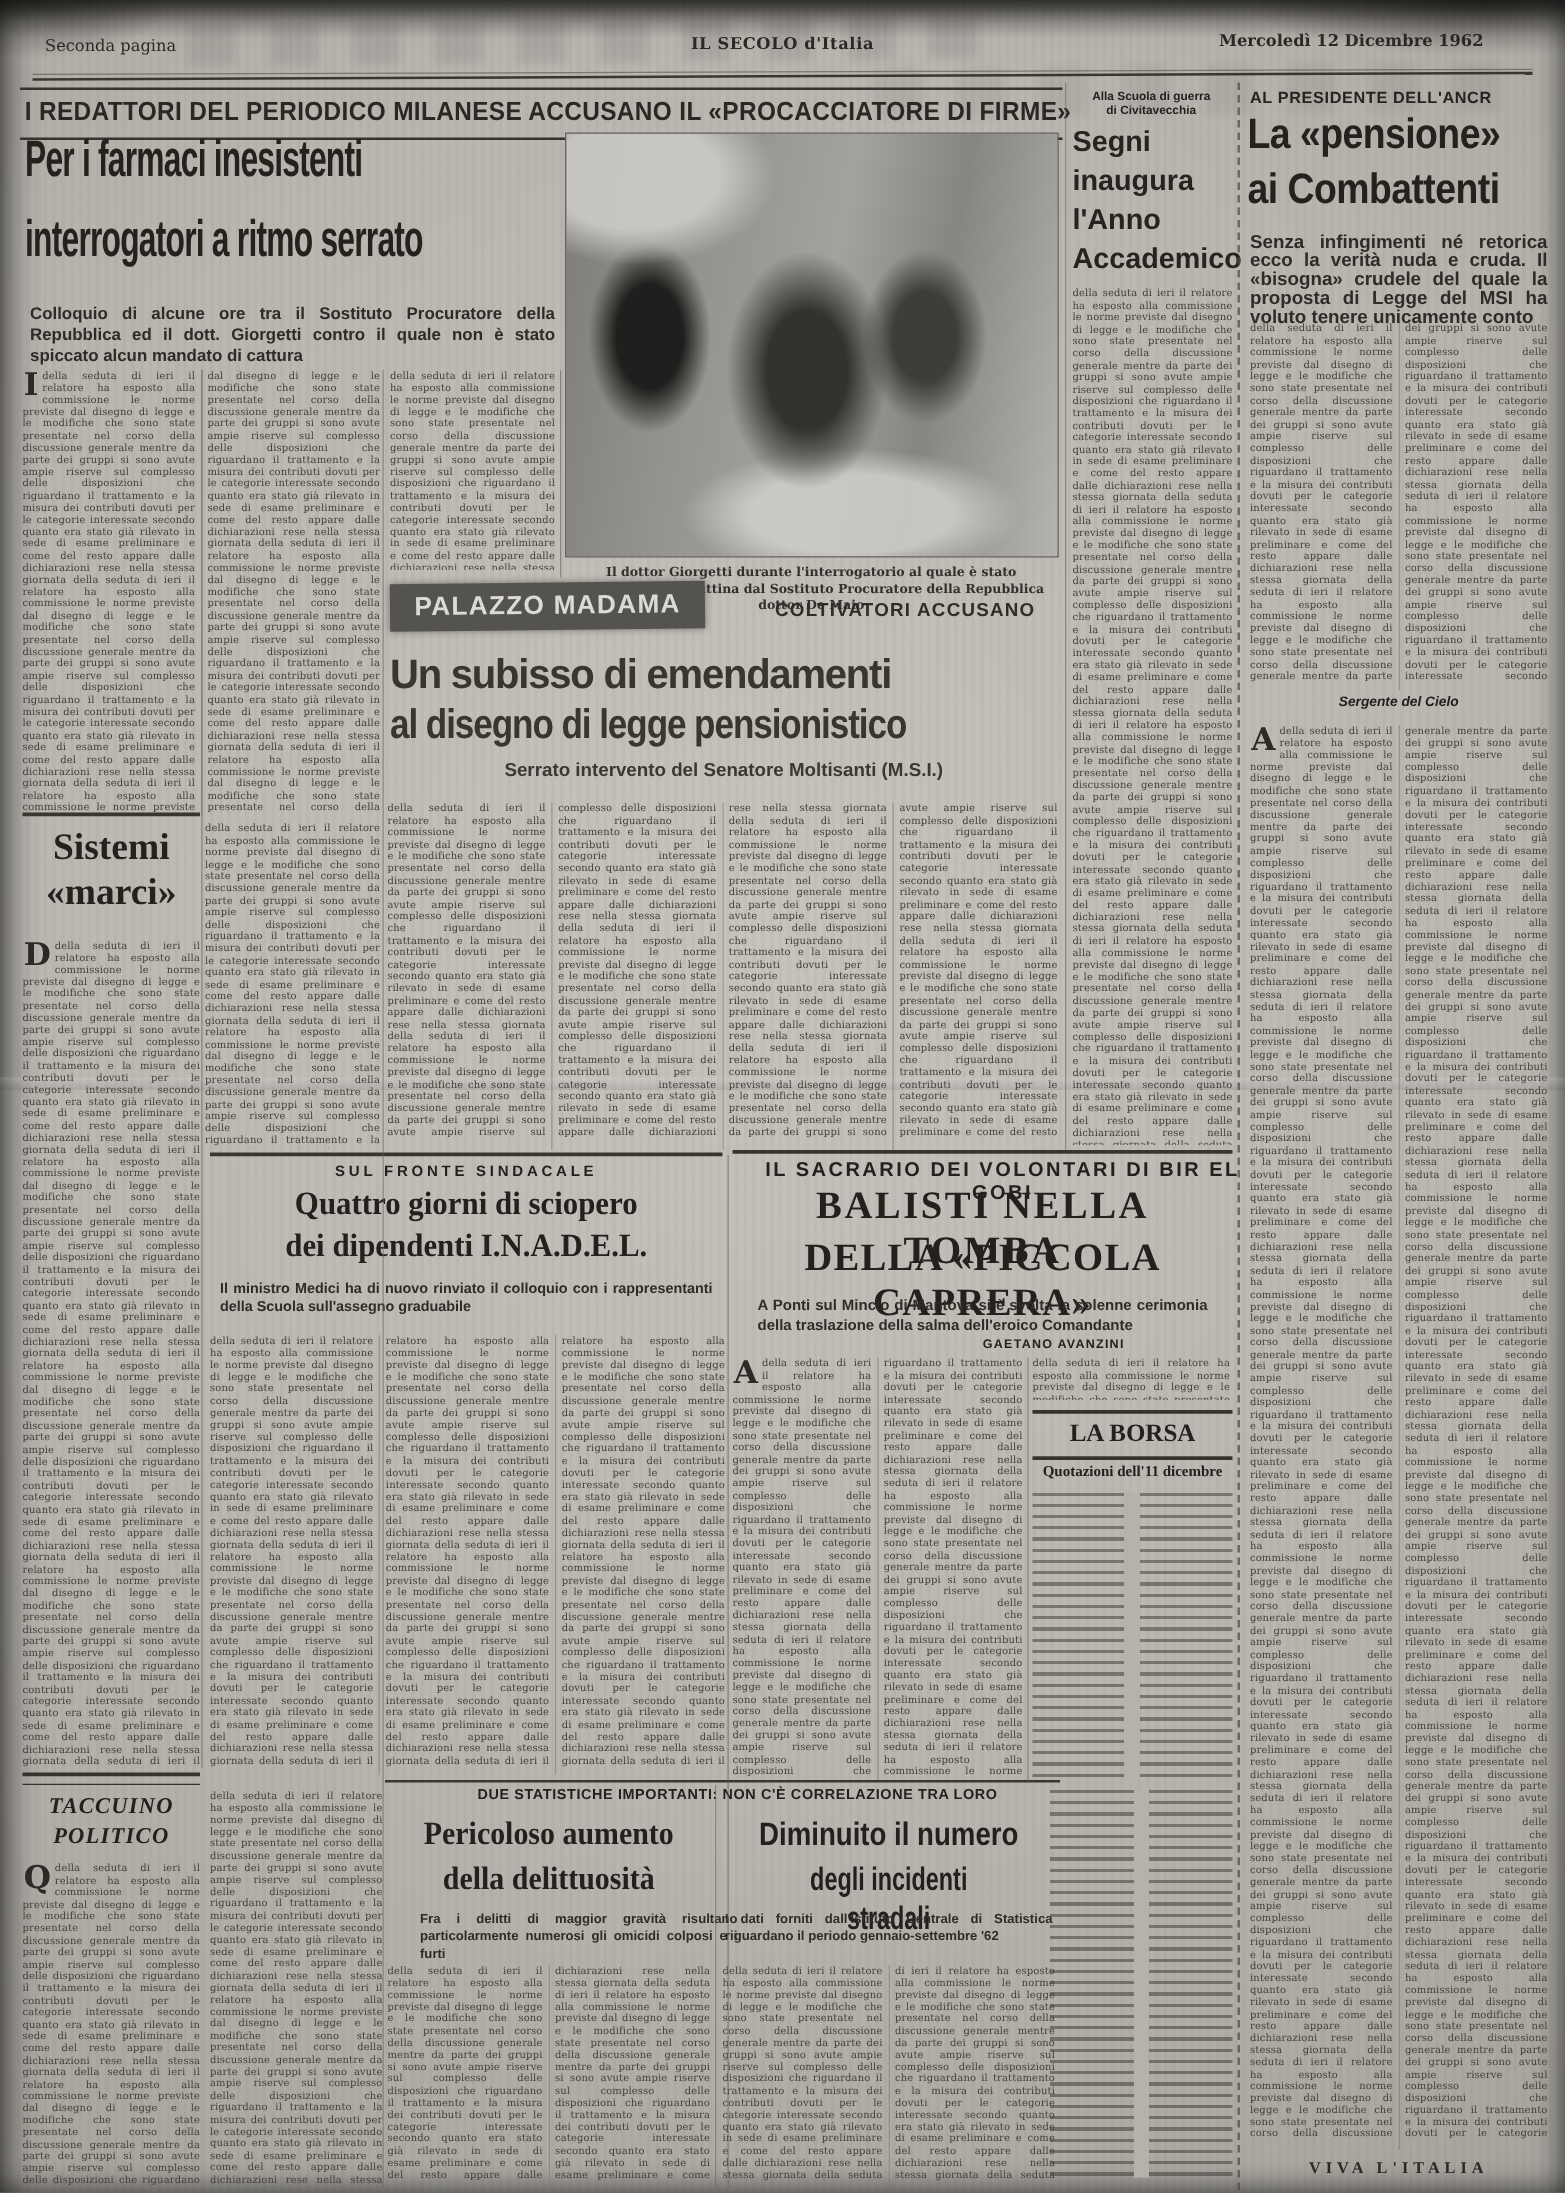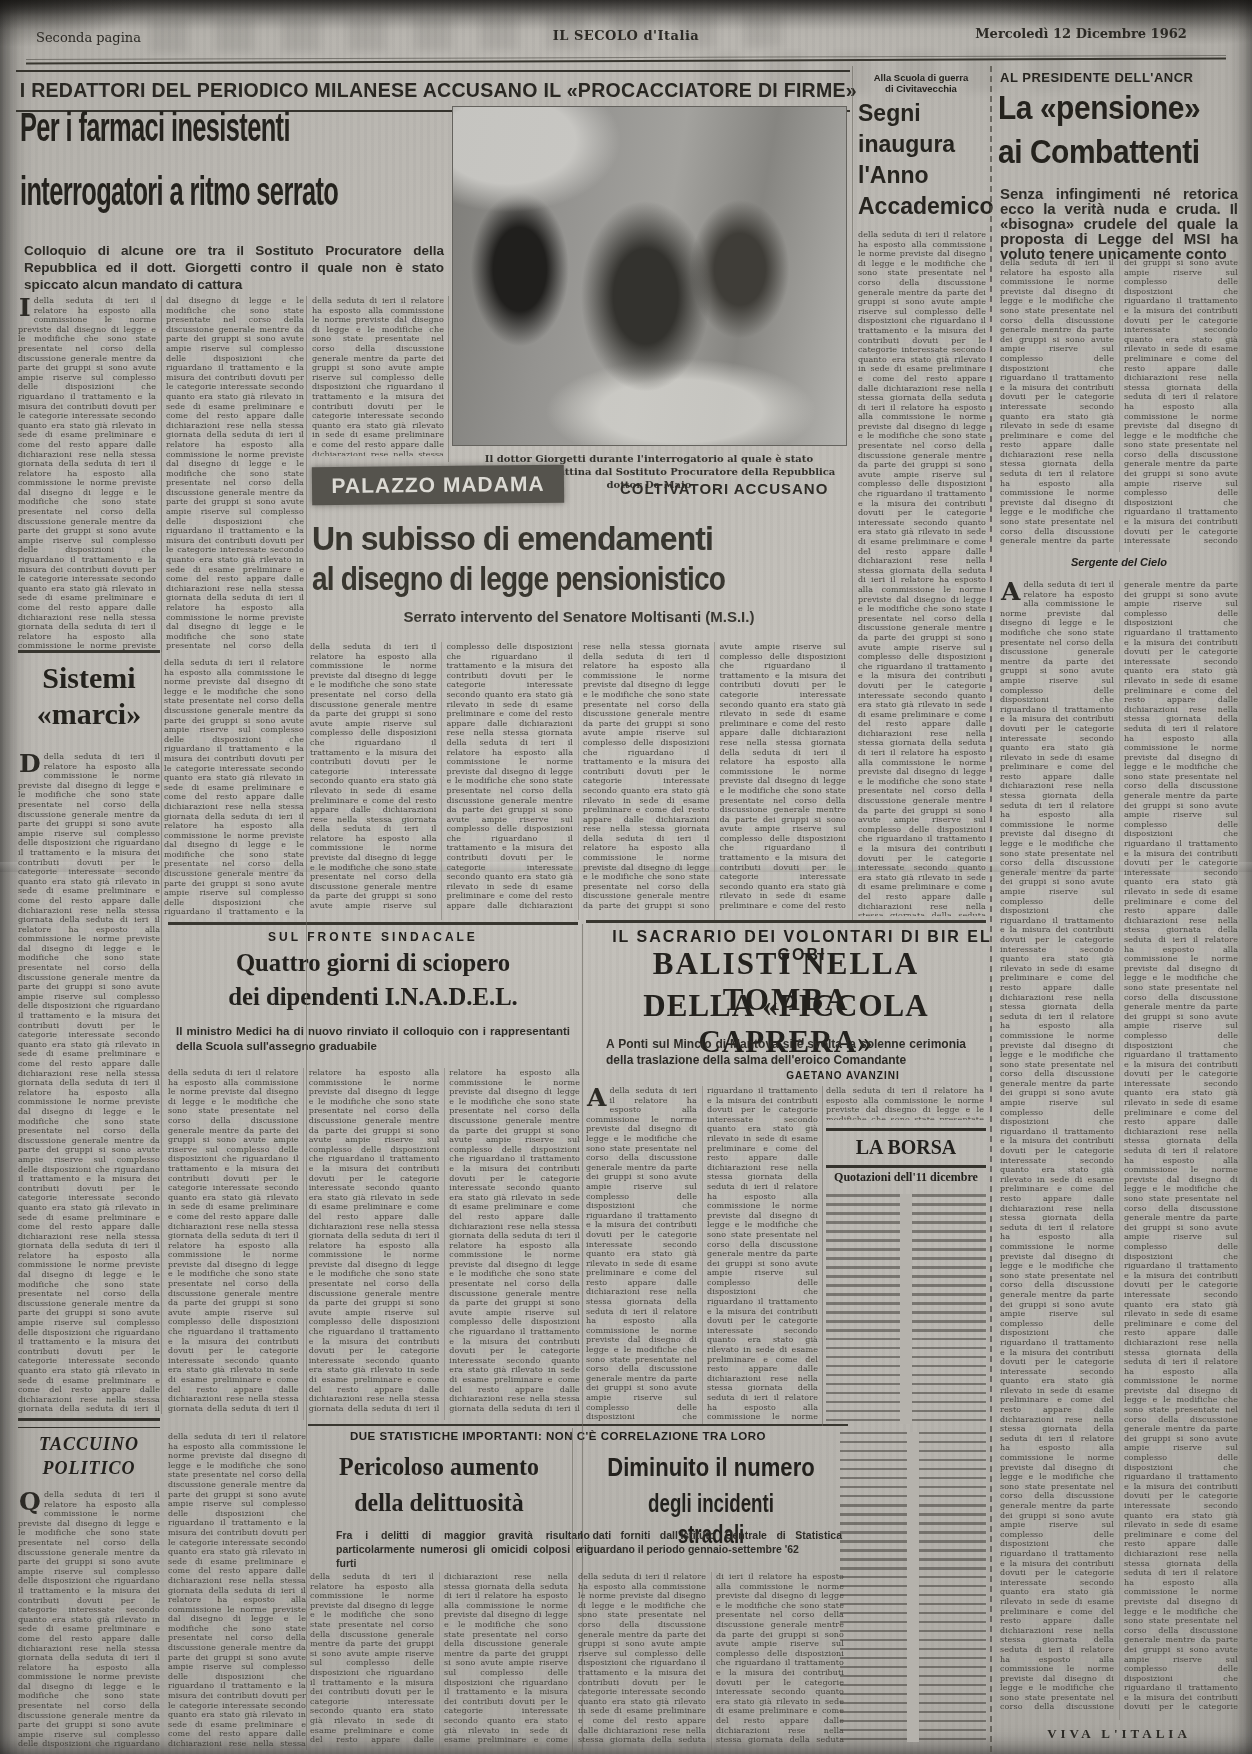--- a/index.html
+++ b/index.html
@@ -165,21 +165,21 @@
   <div class="abs sans right" style="left:700px;top:1070px;width:286px;font-size:10px;font-weight:700;letter-spacing:1px;">GAETANO AVANZINI</div>
   <div class="abs greek" style="left:586px;top:1086px;width:232px;height:340px;column-count:2;"><span class="dc">A</span>della seduta di ieri il relatore ha esposto alla commissione le norme previste dal disegno di legge e le modifiche che sono state presentate nel corso della discussione generale mentre da parte dei gruppi si sono avute ampie riserve sul complesso delle disposizioni che riguardano il trattamento e la misura dei contributi dovuti per le categorie interessate secondo quanto era stato già rilevato in sede di esame preliminare e come del resto appare dalle dichiarazioni rese nella stessa giornata della seduta di ieri il relatore ha esposto alla commissione le norme previste dal disegno di legge e le modifiche che sono state presentate nel corso della discussione generale mentre da parte dei gruppi si sono avute ampie riserve sul complesso delle disposizioni che riguardano il trattamento e la misura dei contributi dovuti per le categorie interessate secondo quanto era stato già rilevato in sede di esame preliminare e come del resto appare dalle dichiarazioni rese nella stessa giornata della seduta di ieri il relatore ha esposto alla commissione le norme previste dal disegno di legge e le modifiche che sono state presentate nel corso della discussione generale mentre da parte dei gruppi si sono avute ampie riserve sul complesso delle disposizioni che riguardano il trattamento e la misura dei contributi dovuti per le categorie interessate secondo quanto era stato già rilevato in sede di esame preliminare e come del resto appare dalle dichiarazioni rese nella stessa giornata della seduta di ieri il relatore ha esposto alla commissione le norme previste dal disegno di legge e le modifiche che sono state presentate nel corso della discussione generale mentre da parte dei gruppi si sono avute ampie riserve sul complesso delle disposizioni che riguardano il trattamento e la misura dei contributi dovuti per le categorie interessate secondo quanto era stato già rilevato in sede di esame preliminare e come del resto appare dalle dichiarazioni rese nella stessa giornata della seduta di ieri il relatore ha esposto alla commissione le norme previste dal disegno di legge e le modifiche che sono state presentate nel corso della discussione generale mentre da parte dei gruppi si sono avute ampie riserve sul complesso delle disposizioni che riguardano il trattamento e la misura dei contributi dovuti per le categorie interessate secondo quanto era stato già rilevato in sede di esame preliminare e come del resto appare dalle dichiarazioni rese nella stessa giornata della seduta di ieri il relatore ha esposto alla commissione le norme previste dal disegno di legge e le modifiche che sono state presentate nel corso della discussione generale mentre da parte dei gruppi si sono avute ampie riserve sul complesso delle disposizioni che riguardano il trattamento e la misura dei contributi dovuti per le categorie interessate secondo quanto era stato già rilevato in sede di esame preliminare e come del resto appare dalle dichiarazioni rese nella stessa giornata della seduta di ieri il relatore ha esposto alla commissione le norme previste dal disegno di legge e le modifiche che sono state presentate nel corso della discussione generale mentre da parte dei gruppi si sono avute ampie riserve sul complesso delle disposizioni che riguardano il trattamento e la misura dei contributi dovuti per le categorie interessate secondo quanto era stato già rilevato in sede di esame preliminare e come del resto appare dalle dichiarazioni rese nella stessa giornata della seduta di ieri il relatore ha esposto alla commissione le norme previste dal disegno di legge e le modifiche che sono state presentate nel corso della discussione generale mentre da parte dei gruppi si sono avute ampie riserve sul complesso delle disposizioni che riguardano il trattamento e la misura dei contributi dovuti per le categorie interessate secondo quanto era stato già rilevato in sede di esame preliminare e come del resto appare dalle dichiarazioni rese nella stessa giornata della seduta di ieri il relatore ha esposto alla commissione le norme previste dal disegno di legge e le modifiche che sono state presentate nel corso della discussione generale mentre da parte dei gruppi si sono avute ampie riserve sul complesso delle disposizioni che riguardano il trattamento e la misura dei contributi dovuti per le categorie interessate secondo quanto era stato già rilevato in sede di esame preliminare e come del resto appare dalle dichiarazioni rese nella stessa giornata</div>
   <div class="abs greek" style="left:826px;top:1086px;width:158px;height:34px;">della seduta di ieri il relatore ha esposto alla commissione le norme previste dal disegno di legge e le modifiche che sono state presentate nel corso della discussione generale mentre da parte dei gruppi si sono avute ampie riserve sul complesso delle disposizioni che riguardano il trattamento e la misura dei contributi dovuti per le categorie interessate secondo quanto era stato già rilevato in sede di esame preliminare e come del resto appare dalle dichiarazioni rese nella stessa giornata</div>
 
   <div class="abs borsa-box serif" style="left:826px;top:1128px;width:160px;height:34px;line-height:32px;font-size:20px;font-weight:700;">LA BORSA</div>
   <div class="abs serif center" style="left:826px;top:1170px;width:160px;font-size:12px;font-weight:700;">Quotazioni dell'11 dicembre</div>
   <div class="abs rows" style="left:826px;top:1194px;width:160px;height:230px;"></div>
   <div class="abs rows" style="left:840px;top:1432px;width:146px;height:310px;"></div>
 
   <div class="abs hrule" style="left:308px;top:1424px;width:540px;height:2px;"></div>
-  <div class="abs sans center" style="left:288px;top:1430px;width:540px;font-size:11.5px;font-weight:700;letter-spacing:.5px;">DUE STATISTICHE IMPORTANTI: NON C'È CORRELAZIONE TRA LORO</div>
+  <div class="abs sans center" style="left:320px;top:1430px;width:540px;font-size:11.5px;font-weight:700;letter-spacing:.5px;">DUE STATISTICHE IMPORTANTI: NON C'È CORRELAZIONE TRA LORO</div>
 
   <div class="abs serif center" style="left:310px;top:1452px;width:258px;font-size:26px;font-weight:700;transform:scaleX(.92);">Pericoloso aumento</div>
   <div class="abs serif center" style="left:310px;top:1488px;width:258px;font-size:26px;font-weight:700;transform:scaleX(.92);">della delittuosità</div>
   <div class="abs sans subhead" style="left:312px;top:1528px;width:254px;font-size:10.5px;line-height:14px;margin-left:24px;">Fra i delitti di maggior gravità risultano particolarmente numerosi gli omicidi colposi e i furti</div>
   <div class="abs greek" style="left:310px;top:1572px;width:258px;height:178px;column-count:2;">della seduta di ieri il relatore ha esposto alla commissione le norme previste dal disegno di legge e le modifiche che sono state presentate nel corso della discussione generale mentre da parte dei gruppi si sono avute ampie riserve sul complesso delle disposizioni che riguardano il trattamento e la misura dei contributi dovuti per le categorie interessate secondo quanto era stato già rilevato in sede di esame preliminare e come del resto appare dalle dichiarazioni rese nella stessa giornata della seduta di ieri il relatore ha esposto alla commissione le norme previste dal disegno di legge e le modifiche che sono state presentate nel corso della discussione generale mentre da parte dei gruppi si sono avute ampie riserve sul complesso delle disposizioni che riguardano il trattamento e la misura dei contributi dovuti per le categorie interessate secondo quanto era stato già rilevato in sede di esame preliminare e come del resto appare dalle dichiarazioni rese nella stessa giornata della seduta di ieri il relatore ha esposto alla commissione le norme previste dal disegno di legge e le modifiche che sono state presentate nel corso della discussione generale mentre da parte dei gruppi si sono avute ampie riserve sul complesso delle disposizioni che riguardano il trattamento e la misura dei contributi dovuti per le categorie interessate secondo quanto era stato già rilevato in sede di esame preliminare e come del resto appare dalle dichiarazioni rese nella stessa giornata della seduta di ieri il relatore ha esposto alla commissione le norme previste dal disegno di legge e le modifiche che sono state presentate nel corso della discussione generale mentre da parte dei gruppi si sono avute ampie riserve sul complesso delle disposizioni che riguardano il trattamento e la misura dei contributi dovuti per le categorie interessate secondo quanto era stato già rilevato in sede di esame preliminare e come del resto appare dalle dichiarazioni rese nella stessa giornata della seduta di ieri il relatore ha esposto alla commissione le norme previste dal disegno di legge e le modifiche che sono state presentate nel corso della discussione generale mentre da parte dei gruppi si sono avute ampie riserve sul complesso delle disposizioni che riguardano il trattamento e la misura dei contributi dovuti per le categorie interessate secondo quanto era stato già rilevato in sede di esame preliminare e come del resto appare dalle dichiarazioni rese nella stessa giornata della seduta di ieri il relatore ha esposto alla commissione le norme previste dal disegno di legge e le modifiche che sono state presentate nel corso della discussione generale mentre da parte dei gruppi si sono avute ampie riserve sul complesso delle disposizioni che riguardano il trattamento e la misura dei contributi dovuti per le categorie interessate secondo quanto era stato già rilevato in sede di esame preliminare e come del resto appare dalle dichiarazioni rese nella stessa giornata della seduta di ieri il relatore ha esposto alla commissione le norme previste dal disegno di legge e le modifiche che sono state presentate nel corso della discussione generale mentre da parte dei gruppi si sono avute ampie riserve sul complesso delle disposizioni che riguardano il trattamento e la misura dei contributi dovuti per le categorie interessate secondo quanto era stato già rilevato in sede di esame preliminare e come del resto appare dalle dichiarazioni rese nella stessa giornata della seduta di ieri il relatore ha esposto alla commissione le norme previste dal disegno di legge e le modifiche che sono state presentate nel corso della discussione generale mentre da parte dei gruppi si sono avute ampie riserve sul complesso delle disposizioni che riguardano il trattamento e la misura dei contributi dovuti per le categorie interessate secondo quanto era stato già rilevato in sede di esame preliminare e come del resto appare dalle dichiarazioni rese nella stessa giornata</div>
 
   <div class="abs vrule" style="left:572px;top:1428px;height:324px;"></div>
 
   <div class="abs sans center" style="left:578px;top:1452px;width:266px;font-size:26px;font-weight:700;transform:scaleX(.85);">Diminuito il numero</div>
   <div class="abs sans center" style="left:578px;top:1488px;width:266px;font-size:26px;font-weight:700;transform:scaleX(.72);">degli incidenti stradali</div>

